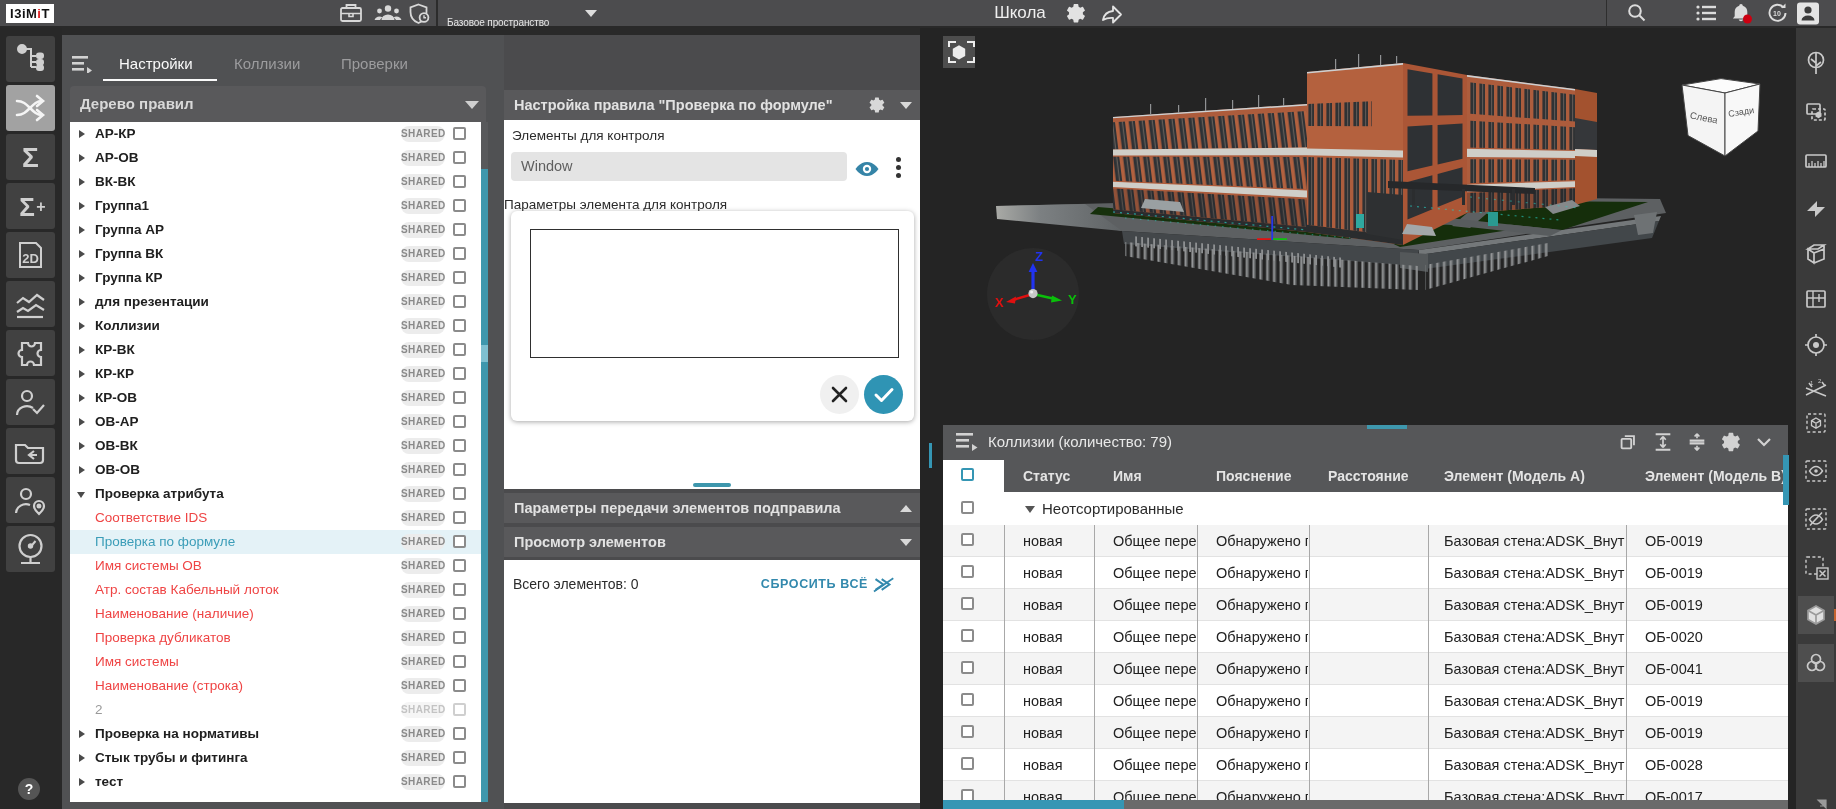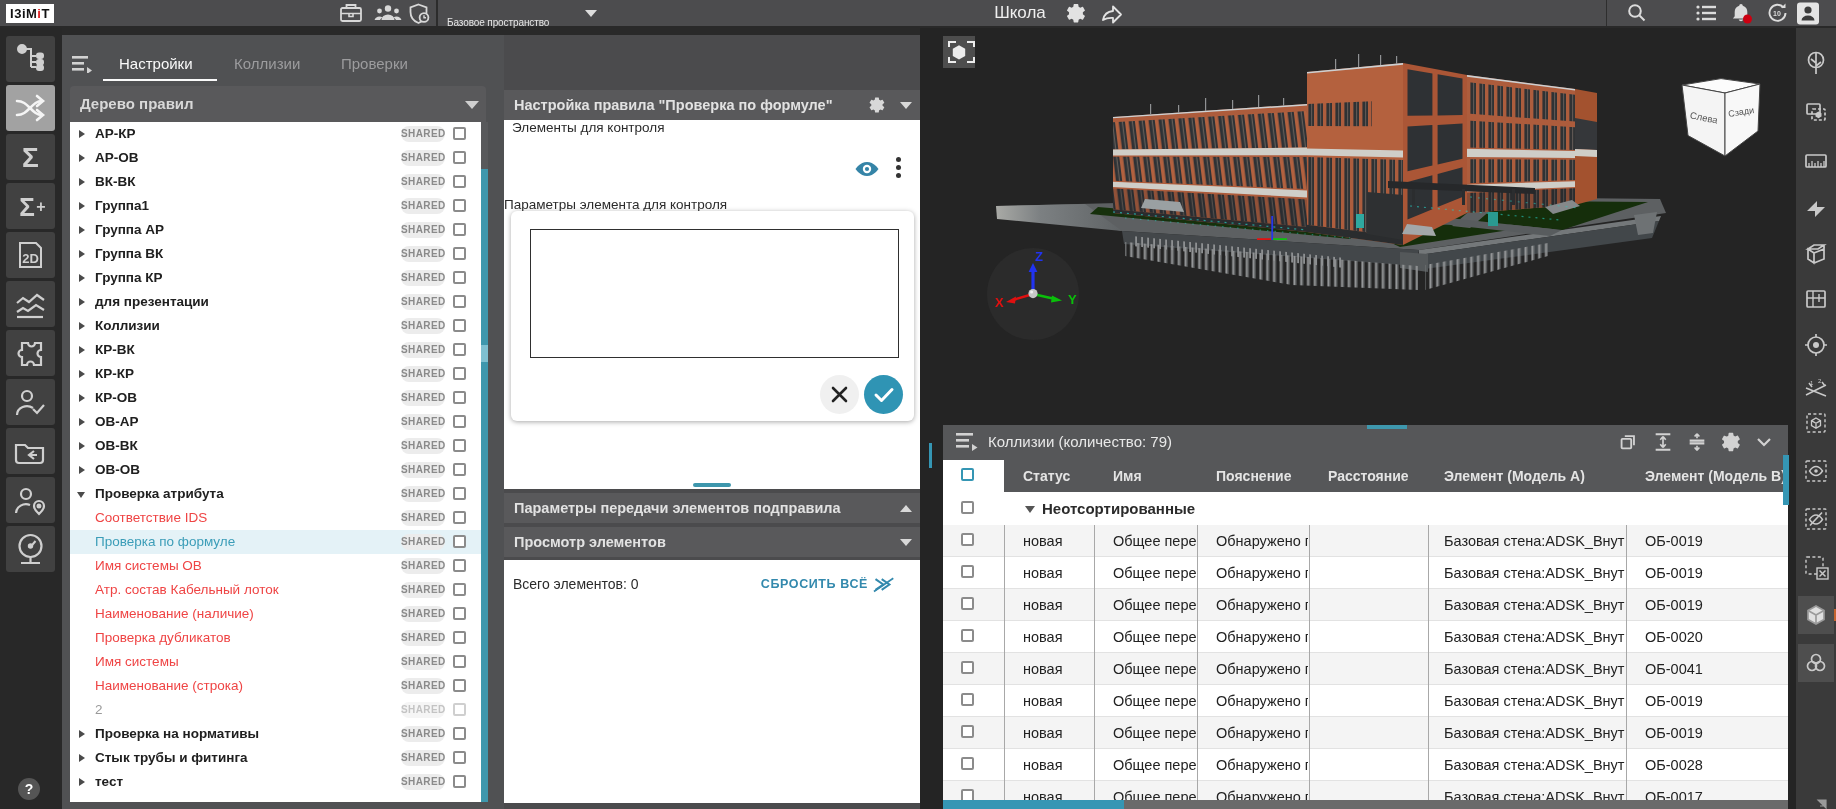--- a/index.html
+++ b/index.html
@@ -59,21 +59,21 @@
 #totlbl { position:absolute; left:9px; top:16px; font-size:14px; color:#2b2b2b; }
 #resetlbl { position:absolute; right:52px; top:17px; font-size:12.5px; font-weight:bold; color:#3389ad; letter-spacing:0.6px; }
 
 #vp { left:920px; top:28px; width:876px; height:781px; background:#242424; }
 
 #ctable { position:absolute; left:23px; top:397px; width:845px; height:384px; background:#fff; }
 #ctitle { position:absolute; left:0; top:0; width:845px; height:33px; background:#565759; color:#e8e8e8; font-size:15px; line-height:33px;padding-left:19px; }
 #ctdash { position:absolute; left:424px; top:0; width:40px; height:4px; background:#3e97ad; }
 #chead { position:absolute; left:0; top:33px; width:845px; height:34px; background:#565759; }
 .hcell { position:absolute; top:2px; height:32px; color:#e4e4e4; font-weight:bold; font-size:14px; line-height:32px; }
-#cgroup { position:absolute; left:0; top:67px; width:845px; height:33px; background:#fff; font-size:15px; color:#2b2b2b; line-height:33px;font-weight:bold; }
+#cgroup { position:absolute; left:0; top:67px; width:845px; height:33px; background:#fff; font-size:15px; color:#2b2b2b; line-height:33px; }
 .crow { position:absolute; left:0; width:845px; height:32px; font-size:14.5px; color:#222; line-height:32px; border-bottom:1px solid #e2e2e2; }
 .crow.odd { background:#f4f4f4; }
 .crow.even { background:#ffffff; }
 .ccb { position:absolute; left:18px; top:8px; width:13px; height:13px; border:2px solid #8b8b8b; border-radius:2px; background:#fff; }
 .cc { position:absolute; top:0; white-space:nowrap; overflow:hidden; }
 .vline { position:absolute; top:0; width:1px; background:#a8a8a8; }
 #hsb { position:absolute; left:0; top:375px; width:845px; height:9px; background:#6a6a6a; }
 #hsbt { position:absolute; left:0; top:375px; width:181px; height:9px; background:#3596b4; }
 #vsb { position:absolute; left:840px; top:30px; width:6px; height:50px; background:#3596b4; }
 #lgut { position:absolute; left:9px; top:415px; width:3px; height:25px; background:#3596b4; }
@@ -384,21 +384,22 @@
 </div>
 
 <div class="abs" id="mpanel">
   <div class="mhead" id="msec1head">Настройка правила "Проверка по формуле"
     <svg style="position:absolute;right:34px;top:6px;width:18px;height:18px" viewBox="0 0 24 24">
         <path fill="#d8d8d8" d="M12 8a4 4 0 100 8 4 4 0 000-8zm0 6.5A2.5 2.5 0 1112 9.5a2.5 2.5 0 010 5zM19.4 13c.04-.32.06-.65.06-1s-.02-.68-.06-1l2.1-1.65a.5.5 0 00.12-.64l-2-3.46a.5.5 0 00-.6-.22l-2.49 1a7.3 7.3 0 00-1.73-1l-.38-2.65A.5.5 0 0013.9 2h-4a.5.5 0 00-.5.42L9.03 5.07a7.3 7.3 0 00-1.73 1l-2.49-1a.5.5 0 00-.6.22l-2 3.46a.5.5 0 00.12.64L4.43 11c-.04.32-.06.65-.06 1s.02.68.06 1l-2.1 1.65a.5.5 0 00-.12.64l2 3.46c.13.22.39.31.6.22l2.49-1a7.3 7.3 0 001.73 1l.38 2.65c.04.24.25.42.5.42h4c.25 0 .46-.18.5-.42l.38-2.65a7.3 7.3 0 001.73-1l2.49 1c.21.09.47 0 .6-.22l2-3.46a.5.5 0 00-.12-.64L19.4 13z"></path>
       </svg>
     <div style="position:absolute;right:8px;top:12px;width:0;height:0;border-left:6px solid transparent;border-right:6px solid transparent;border-top:7px solid #d8d8d8"></div>
   </div>
   <div id="msec1">
-    <div class="lbl" style="left:8px;top:0">Элементы для контроля</div>
+    <div class="lbl" style="left:8px;top:8px">Элементы для контроля</div>
+    <div id="minput">Window</div>
     <svg style="position:absolute;left:348px;top:37px;width:30px;height:24px" viewBox="0 0 30 24">
       <path d="M15 5 C8 5 3.5 12 3.5 12 S8 19 15 19 26.5 12 26.5 12 22 5 15 5 z" fill="#3584a7"></path>
       <circle cx="15" cy="12" r="4.2" fill="#fff"></circle>
       <circle cx="15" cy="12" r="2.1" fill="#3584a7"></circle>
     </svg>
     <div style="position:absolute;left:392px;top:37px;width:5px;height:5px;border-radius:50%;background:#333;box-shadow:0 8px 0 #333, 0 16px 0 #333"></div>
     <div class="lbl" style="left:0;top:77px">Параметры элемента для контроля</div>
     <div id="mcard">
       <div id="mrect"></div>
       <svg id="xbtn" viewBox="0 0 39 39">

